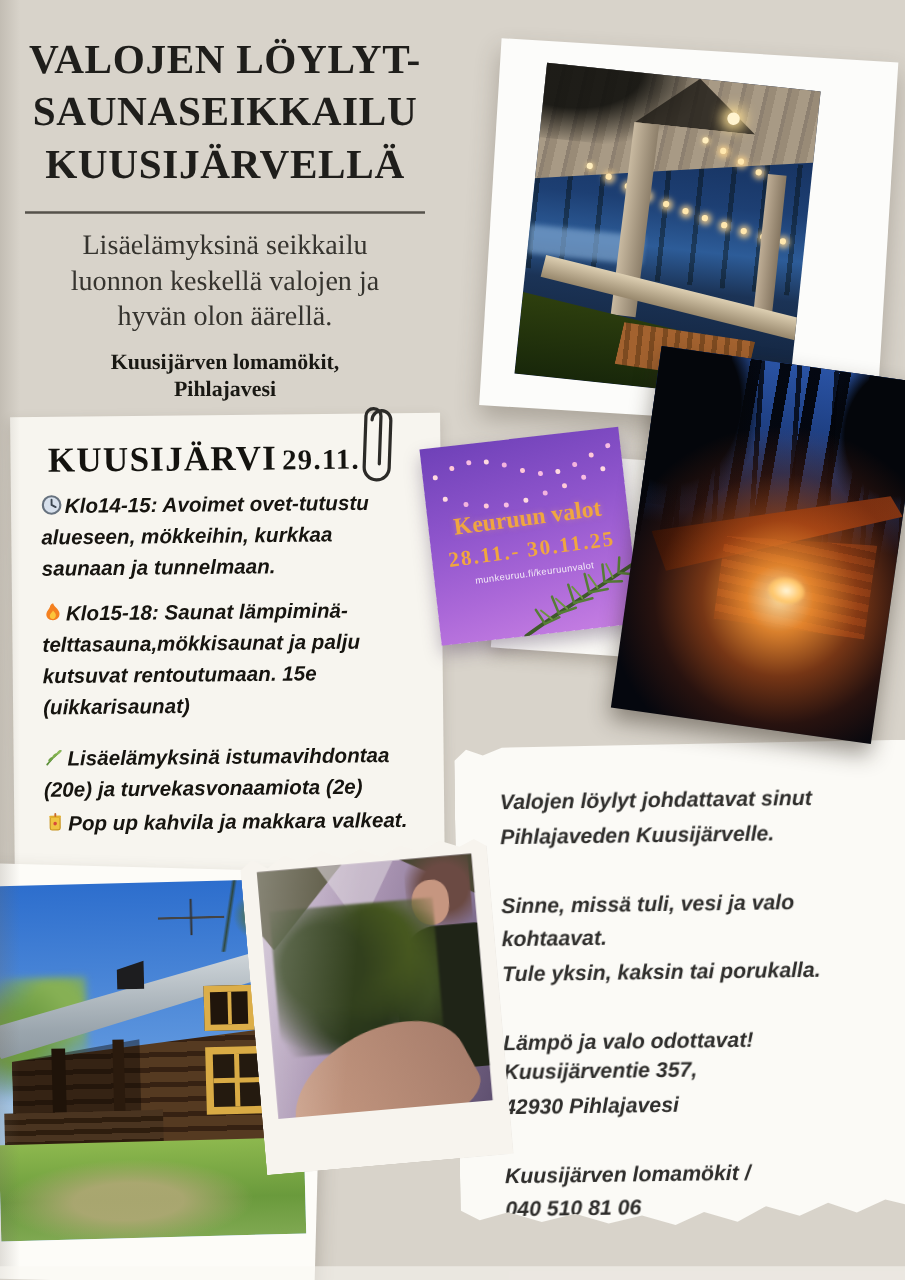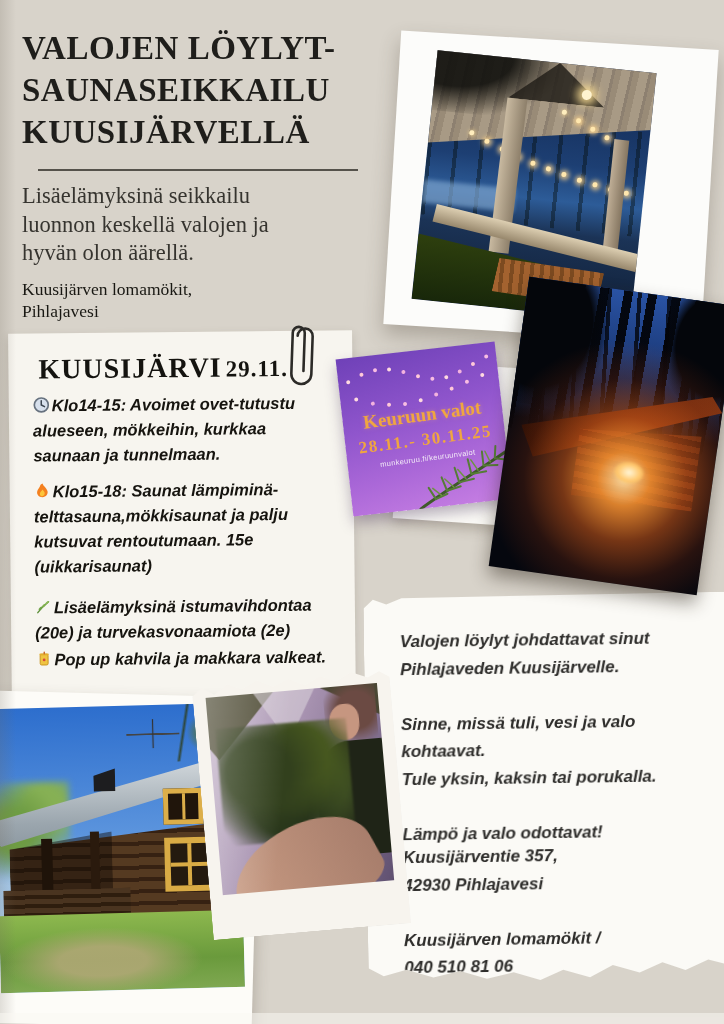--- a/index.html
+++ b/index.html
@@ -6,27 +6,27 @@
   .canvas{
     position:relative;width:724px;height:1024px;overflow:hidden;
     background:#d8d3ca;font-family:"Liberation Sans",sans-serif;
   }
   .canvas::before{content:"";position:absolute;left:0;top:0;width:16px;height:100%;
     background:linear-gradient(90deg,rgba(110,102,90,.20),rgba(110,102,90,0));z-index:9;pointer-events:none;}
   .bottom-strip{position:absolute;left:0;bottom:0;width:100%;height:11px;
     background:rgba(250,248,243,.55);z-index:9;}
 
   
-  .header{position:absolute;left:22px;top:28px;width:352px;text-align:left;color:#1f1e1b;z-index:2;}
+  .header{position:absolute;left:4px;top:28px;width:352px;text-align:center;color:#1f1e1b;z-index:2;}
   .title{font-family:"Liberation Serif","DejaVu Serif",serif;font-weight:700;font-size:33px;
     line-height:1.27;letter-spacing:.5px;white-space:pre-line;}
   .divider{width:320px;height:2px;background:#55524b;margin:15px auto 11px;}
   .subtitle{font-family:"Liberation Serif","DejaVu Serif",serif;font-size:22.5px;line-height:1.28;
     color:#36342f;white-space:pre-line;}
-  .organizer{margin-top:11px;font-family:"Liberation Serif","DejaVu Serif",serif;font-weight:400;
+  .organizer{margin-top:11px;font-family:"Liberation Serif","DejaVu Serif",serif;font-weight:700;
     font-size:17.5px;line-height:1.25;white-space:pre-line;color:#191813;}
 
   
   .paperclip{position:absolute;left:282px;top:312px;width:42px;height:86px;z-index:5;transform:rotate(2deg);}
 
   
   .schedule-panel{position:absolute;left:10px;top:332px;width:344px;height:376px;background:#f7f5ef;
     transform:rotate(-.6deg);box-shadow:0 4px 10px rgba(90,80,65,.20);z-index:2;}
   .schedule-heading-row{margin:20px 10px 8px 30px;font-family:"Liberation Serif","DejaVu Serif",serif;
     font-weight:700;color:#14130f;}

